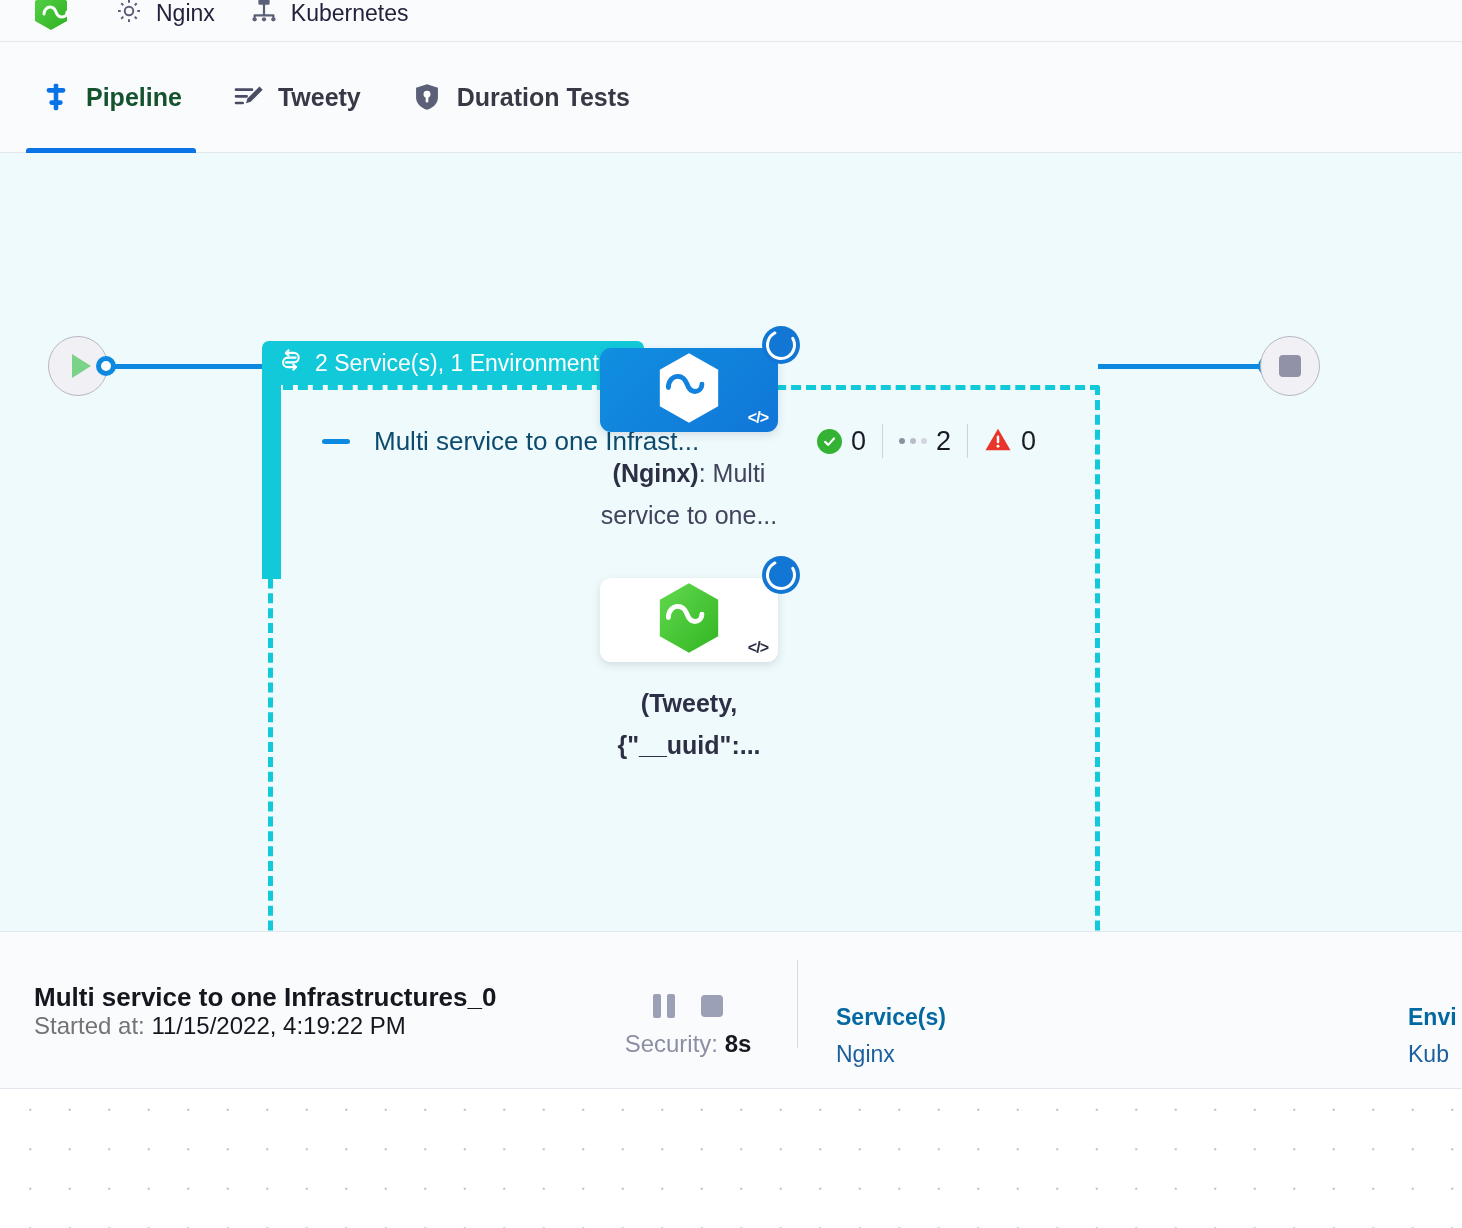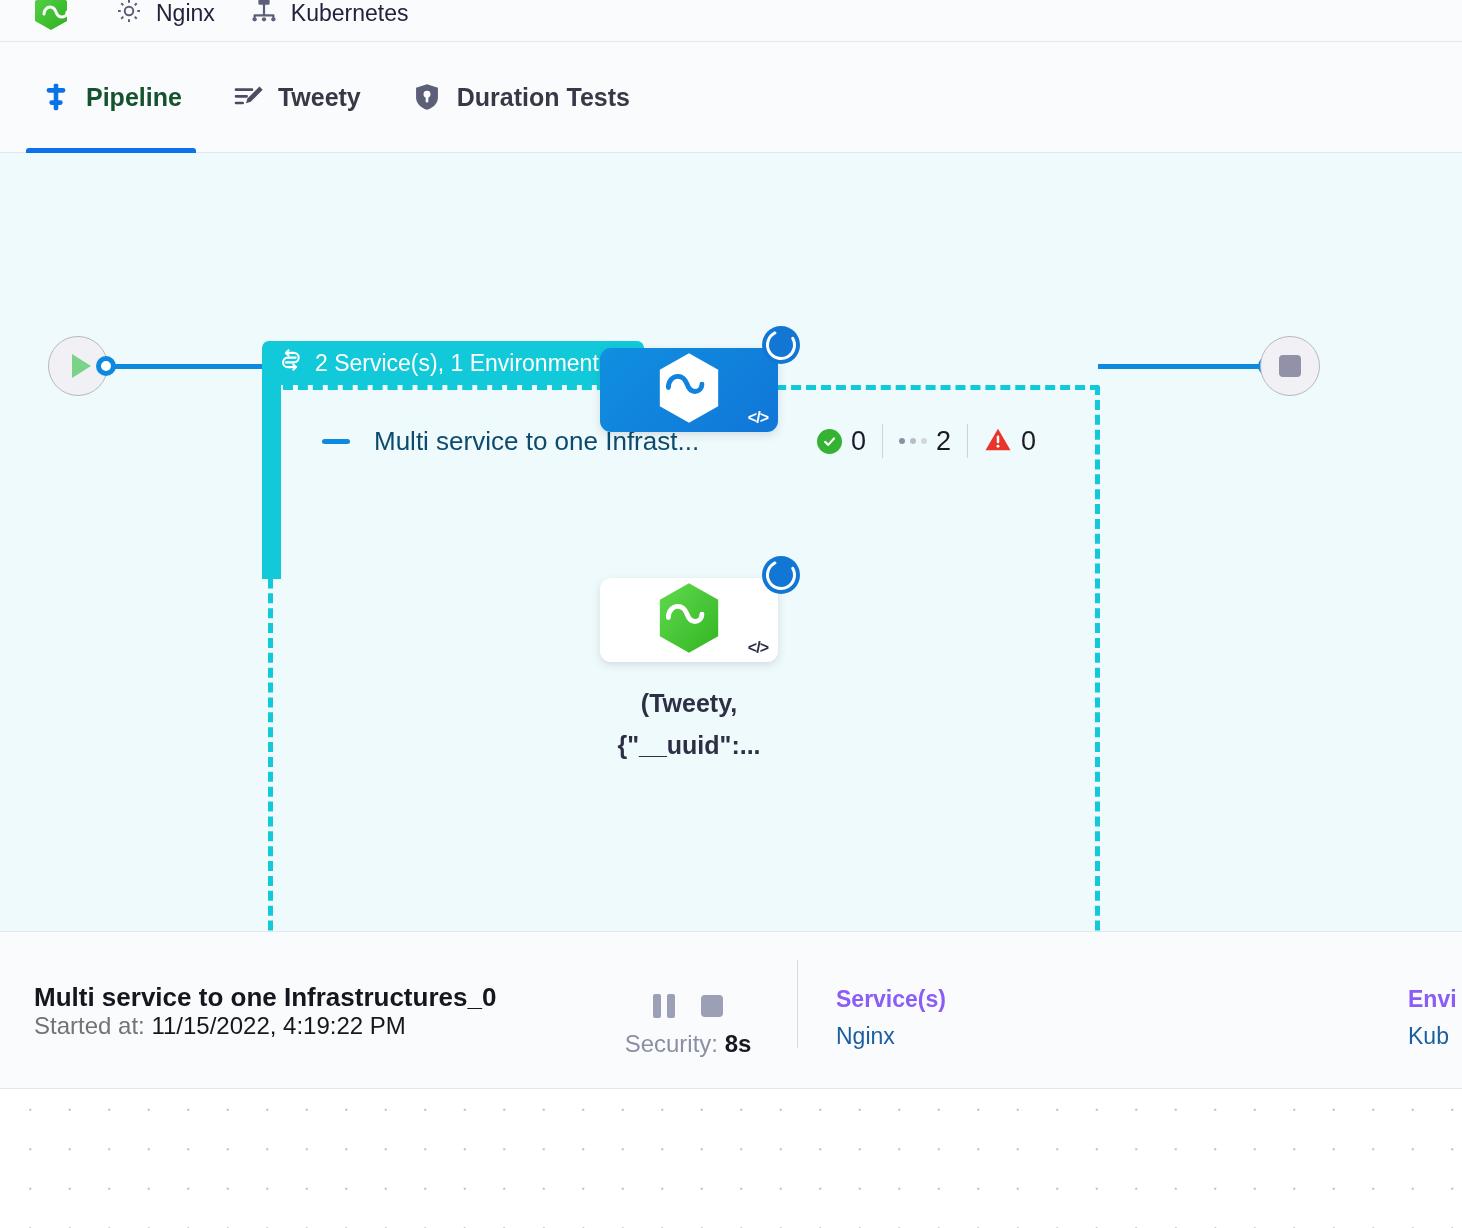--- a/index.html
+++ b/index.html
@@ -323,23 +323,24 @@
     width: 1px; height: 88px;
     background: #d8dae4;
   }
   .col {
     position: absolute;
     top: 986px;
   }
   .col-head {
     font-size: 23px;
     font-weight: bold;
-    color: #8b5cf6;
+    color: #0369a1;
     white-space: nowrap;
     margin-bottom: 10px;
+    margin-top: 18px;
   }
   .col-link {
     font-size: 23px;
     color: #1b5f9e;
     white-space: nowrap;
     cursor: pointer;
   }
 
   
   .dotgrid {
@@ -506,20 +507,23 @@
           <path d="M17 0 L33 9 L33 29 L17 38 L1 29 L1 9 Z" fill="#ffffff"></path>
           <path d="M10 22.5 c0-4 2.6-6.6 5.6-6.6 c2.8 0 4.6 2 5.6 4.8 c0.9 2.6 2.4 4.2 4.6 4.2 c2.4 0 4.2-1.9 4.2-4.4" fill="none" stroke="#1182dd" stroke-width="2.9" stroke-linecap="round" transform="translate(-3.5,-2) scale(0.92)"></path>
         </svg>
       </span>
       <span class="code-ic">&lt;/&gt;</span>
       <span class="spinner-badge">
         <svg width="34" height="34" viewBox="0 0 34 34">
           <circle cx="17" cy="17" r="13.5" fill="none" stroke="#ffffff" stroke-width="3" stroke-linecap="round" stroke-dasharray="64 22" transform="rotate(-30 17 17)"></circle>
         </svg>
       </span>
+    </div>
+    <div class="node-label">
+      <b>(Nginx)</b><span>: Multi service to one...</span>
     </div>
   </div>
 
   <div class="node" style="left:600px; top:425px;">
     <div class="node-tile white">
       <span>
         <svg width="62" height="70" viewBox="0 0 34 38">
           <defs>
             <linearGradient id="ghex2" x1="0" y1="0" x2="1" y2="1">
               <stop offset="0%" stop-color="#62d94f"></stop>

